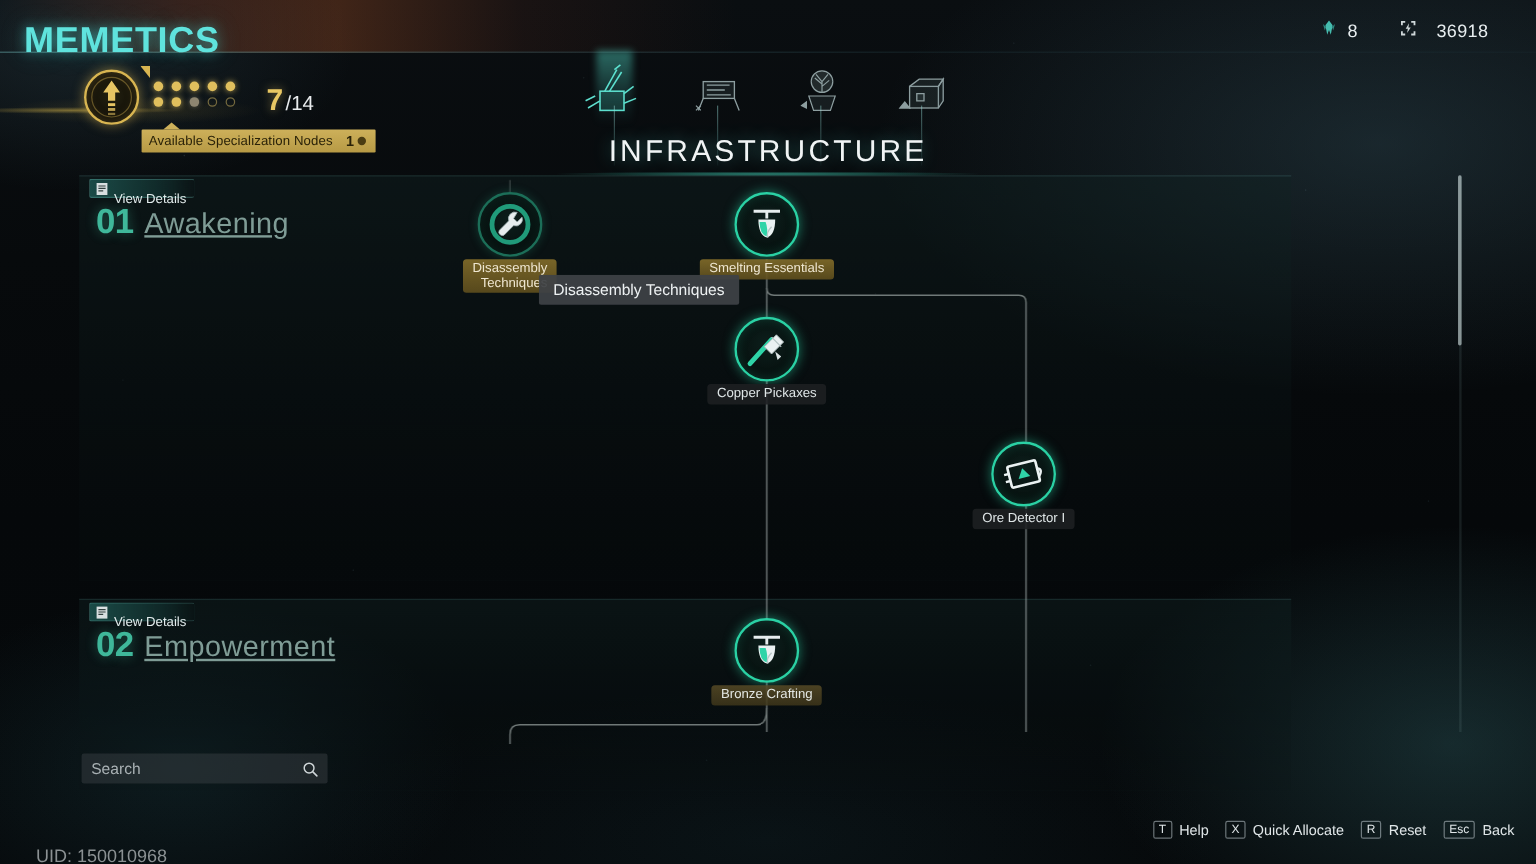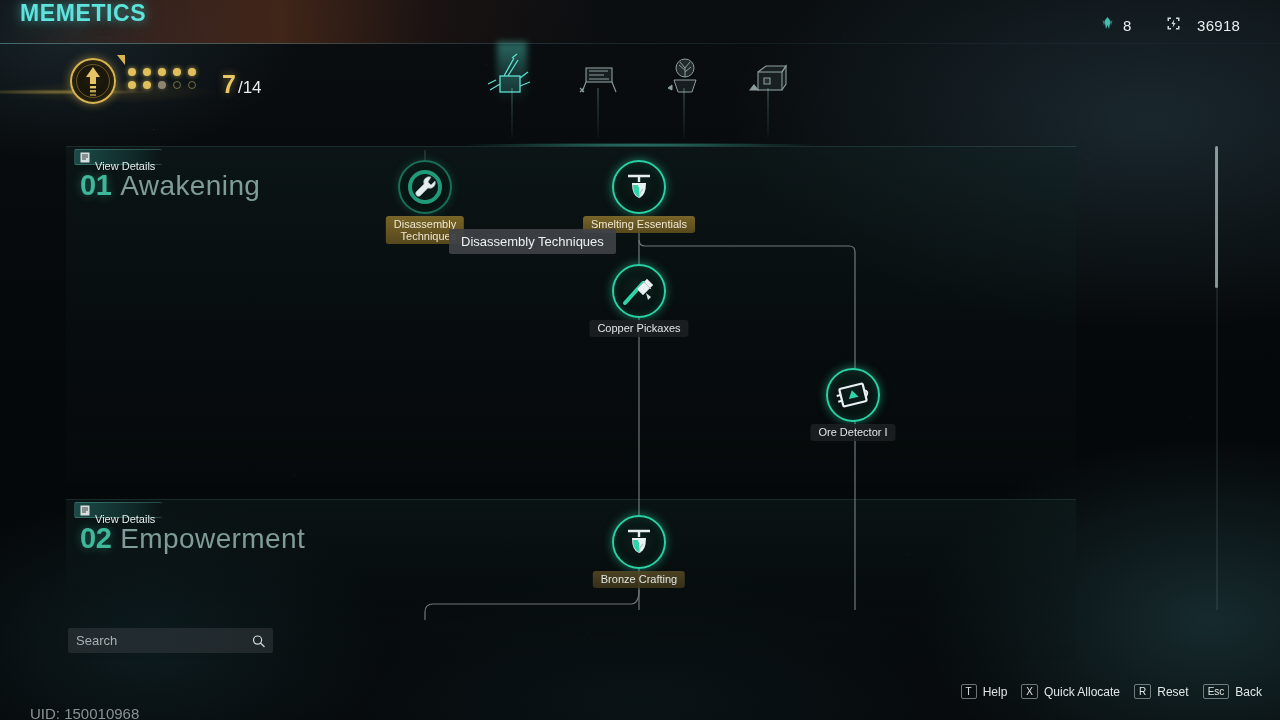--- a/index.html
+++ b/index.html
@@ -49,22 +49,22 @@
       rgba(0,0,0,0) 0%, rgba(150,60,30,.28) 12%, rgba(190,90,40,.30) 22%,
       rgba(120,50,30,.14) 34%, rgba(0,0,0,0) 48%);
     pointer-events: none;
   }
   #topline {
     position: absolute; left: 0; top: 43px; width: 1280px; height: 1px;
     background: linear-gradient(90deg, rgba(120,200,200,.45) 0%, rgba(90,150,160,.30) 30%,
       rgba(60,110,120,.18) 60%, rgba(40,80,90,.10) 100%);
   }
   #title-memetics {
-    position: absolute; left: 20px; top: 0;
-    font-size: 23px; font-weight: bold; letter-spacing: .6px;
+    position: absolute; left: 20px; top: 17px;
+    font-size: 30px; font-weight: bold; letter-spacing: .6px;
     color: #5fe3dd;
     text-shadow: 0 0 10px rgba(70,220,215,.55), 0 0 22px rgba(60,200,200,.30);
   }
 
   .currency { position: absolute; top: 16px; display: flex; align-items: center; gap: 8px; }
   .currency .val { color: #e8eef0; font-size: 15px; letter-spacing: .3px; }
   #cur-shards { left: 1100px; }
   #cur-credits { left: 1166px; gap: 16px; }
 
   
@@ -165,21 +165,21 @@
     height: 16px; padding: 0 7px 0 5px;
     background: linear-gradient(90deg, rgba(28,78,74,.95) 0%, rgba(20,56,54,.55) 70%, rgba(14,38,38,0) 100%);
     border: 1px solid rgba(120,210,200,.28); border-right: none;
     border-radius: 2px;
     cursor: pointer;
   }
   .viewdetails .vd-label { font-size: 11px; color: #e3eced; margin-top: 18px; }
   .tier-head { position: absolute; left: 14px; top: 22px; display: flex; align-items: baseline; gap: 9px; }
   .tier-num { font-size: 29px; font-weight: bold; color: #3fb79a; letter-spacing: -.5px;
               text-shadow: 0 0 10px rgba(63,183,154,.45); }
-  .tier-name { font-size: 28px; color: #7f9c96; letter-spacing: .4px; }
+  .tier-name { font-size: 24px; color: #7f9c96; letter-spacing: .4px; text-decoration: underline; }
 
   
   #tree { position: absolute; left: 0; top: 0; width: 1280px; height: 720px; pointer-events: none; }
 
   
   .node { position: absolute; width: 54px; height: 54px; cursor: pointer; }
   .node .ring {
     position: absolute; inset: 0; border-radius: 50%;
     border: 2px solid #2ad1a4;
     background: radial-gradient(circle at 50% 42%, #0c1f1c 0%, #060e0d 78%);
@@ -313,20 +313,27 @@
         <span class="dot half"></span>
       <span class="dot empty"></span>
         <span class="dot empty"></span>
     </div>
   </div>
 
   <div id="lvl-nums">
     <span id="lvl-cur">7</span><span id="lvl-max">/<span>14</span></span>
   </div>
 
+  <div id="spec-banner">
+    <span id="spec-label">Available Specialization Nodes</span>
+    <span id="spec-right">
+      <span id="spec-count">1</span>
+      <span id="spec-pip"></span>
+    </span>
+  </div>
 
   <div id="cat-strip">
 
     <div class="cat" style="left:14px;">
       <div class="cat-beam"></div>
       <svg width="56" height="50" viewBox="0 0 56 50">
         <g stroke="#5fe0cf" stroke-width="1.3" fill="rgba(60,170,160,.22)">
           <rect x="16" y="26" width="20" height="16"></rect>
           <path d="M36 28 L44 22"></path>
             <path d="M36 36 L46 32"></path>
@@ -371,20 +378,21 @@
           <path d="M18 22 L26 16 L46 16 L42 22"></path>
           <path d="M42 22 L46 16 L46 34 L42 40"></path>
           <path d="M24 28 h6 v6 h-6 z"></path>
           <path d="M10 40 l4 -5 l4 5 z" fill="#8d9ea0"></path>
         </g>
       </svg>
       <div class="cat-stem"></div>
     </div>
   </div>
 
+  <div id="infra-title">INFRASTRUCTURE</div>
   <div id="infra-underglow"></div>
 
   <div class="tier" id="tier1">
     <div class="viewdetails">
       <svg width="10" height="11" viewBox="0 0 10 11">
         <rect x=".5" y=".5" width="9" height="10" fill="#d8dfe0"></rect>
         <path d="M2 3 H8 M2 5 H8 M2 7 H6" stroke="#32403f" stroke-width="1"></path>
       </svg>
       <span class="vd-label">View Details</span>
     </div>

